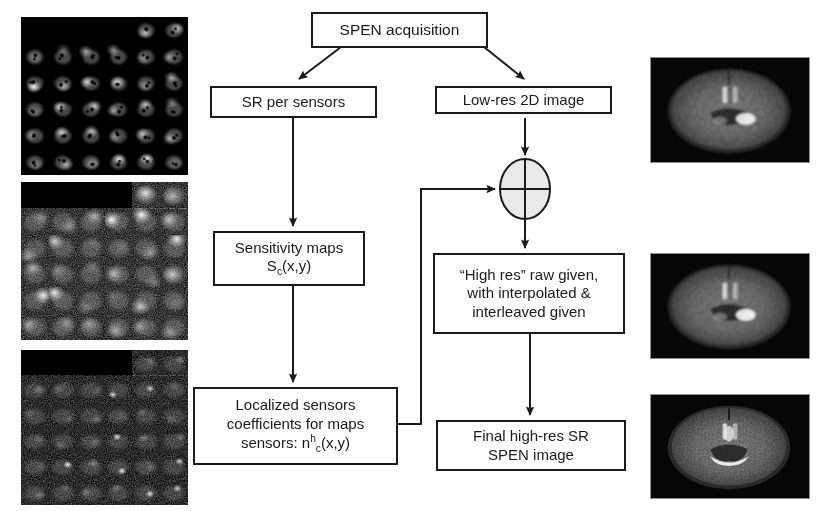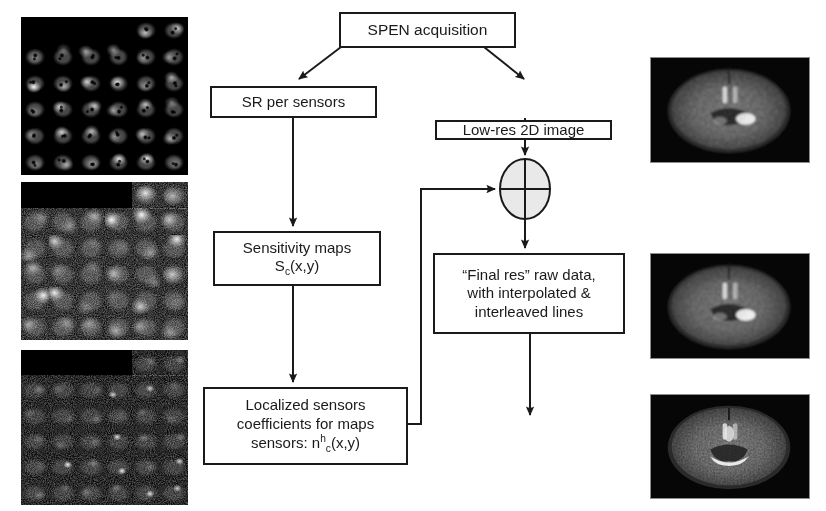--- a/index.html
+++ b/index.html
@@ -9,26 +9,26 @@
   }
   
   .fbox{
     position:absolute;background:#fff;border:2px solid #1a1a1a;box-sizing:border-box;
     display:flex;flex-direction:column;align-items:center;justify-content:center;
     text-align:center;font-size:15px;line-height:1.22;z-index:3;
   }
   .fbox .bline{white-space:nowrap;}
   sub{font-size:0.68em;}
   sup{font-size:0.68em;}
-  #box-spen  {left:339px;top:12px; width:177px;height:36px;font-size:15.5px;}
+  #box-spen  {left:311px;top:12px; width:177px;height:36px;font-size:15.5px;}
   #box-sr    {left:210px;top:86px; width:167px;height:32px;}
-  #box-lowres{left:435px;top:86px; width:177px;height:20px;margin-top:34px;}
-  #box-sens  {left:213px;top:231px;width:168px;height:55px;}
+  #box-lowres{left:435px;top:86px; width:177px;height:28px;}
+  #box-sens  {left:213px;top:231px;width:152px;height:55px;}
   #box-high  {left:433px;top:253px;width:192px;height:81px;}
-  #box-loc   {left:203px;top:387px;width:205px;height:78px;align-items:center;}
+  #box-loc   {left:193px;top:387px;width:205px;height:78px;align-items:center;}
   #box-final {left:436px;top:420px;width:190px;height:51px;}
   
   #overlay{position:absolute;left:0;top:0;z-index:2;pointer-events:none;}
   
   .panel{position:absolute;left:21px;width:167px;background:#000;z-index:1;}
   #panel-1{top:17px;height:158px;}
   #panel-2{top:182px;height:158px;}
   #panel-3{top:350px;height:155px;}
   .montage{position:absolute;left:0;top:0;right:0;bottom:0;
     display:grid;grid-template-columns:repeat(6,1fr);grid-auto-rows:1fr;}
@@ -216,28 +216,32 @@
     <div class="bline">SR per sensors</div>
   </div>
   <div class="fbox" id="box-lowres">
     <div class="bline">Low-res 2D image</div>
   </div>
   <div class="fbox" id="box-sens">
     <div class="bline">Sensitivity maps</div>
     <div class="bline"><span>S</span><sub>c</sub><span>(x,y)</span></div>
   </div>
   <div class="fbox" id="box-high">
-    <div class="bline">“Final res” raw data,</div>
+    <div class="bline">“High res” raw given,</div>
     <div class="bline">with interpolated &amp;</div>
-    <div class="bline">interleaved lines</div>
+    <div class="bline">interleaved given</div>
   </div>
   <div class="fbox" id="box-loc">
     <div class="bline">Localized sensors</div>
     <div class="bline">coefficients for maps</div>
     <div class="bline"><span>sensors: n</span><sup>h</sup><sub>c</sub><span>(x,y)</span></div>
+  </div>
+  <div class="fbox" id="box-final">
+    <div class="bline">Final high-res SR</div>
+    <div class="bline">SPEN image</div>
   </div>
 
   <div class="mri" id="mri-1">
       <svg viewBox="0 0 160 106" preserveAspectRatio="none">
     <defs>
       <radialGradient id="bg1" cx="50%" cy="52%" r="62%">
         <stop offset="0%" stop-color="#8f8f8f"></stop>
             <stop offset="50%" stop-color="#7c7c7c"></stop>
         <stop offset="80%" stop-color="#535353"></stop>
             <stop offset="100%" stop-color="#1c1c1c"></stop>

